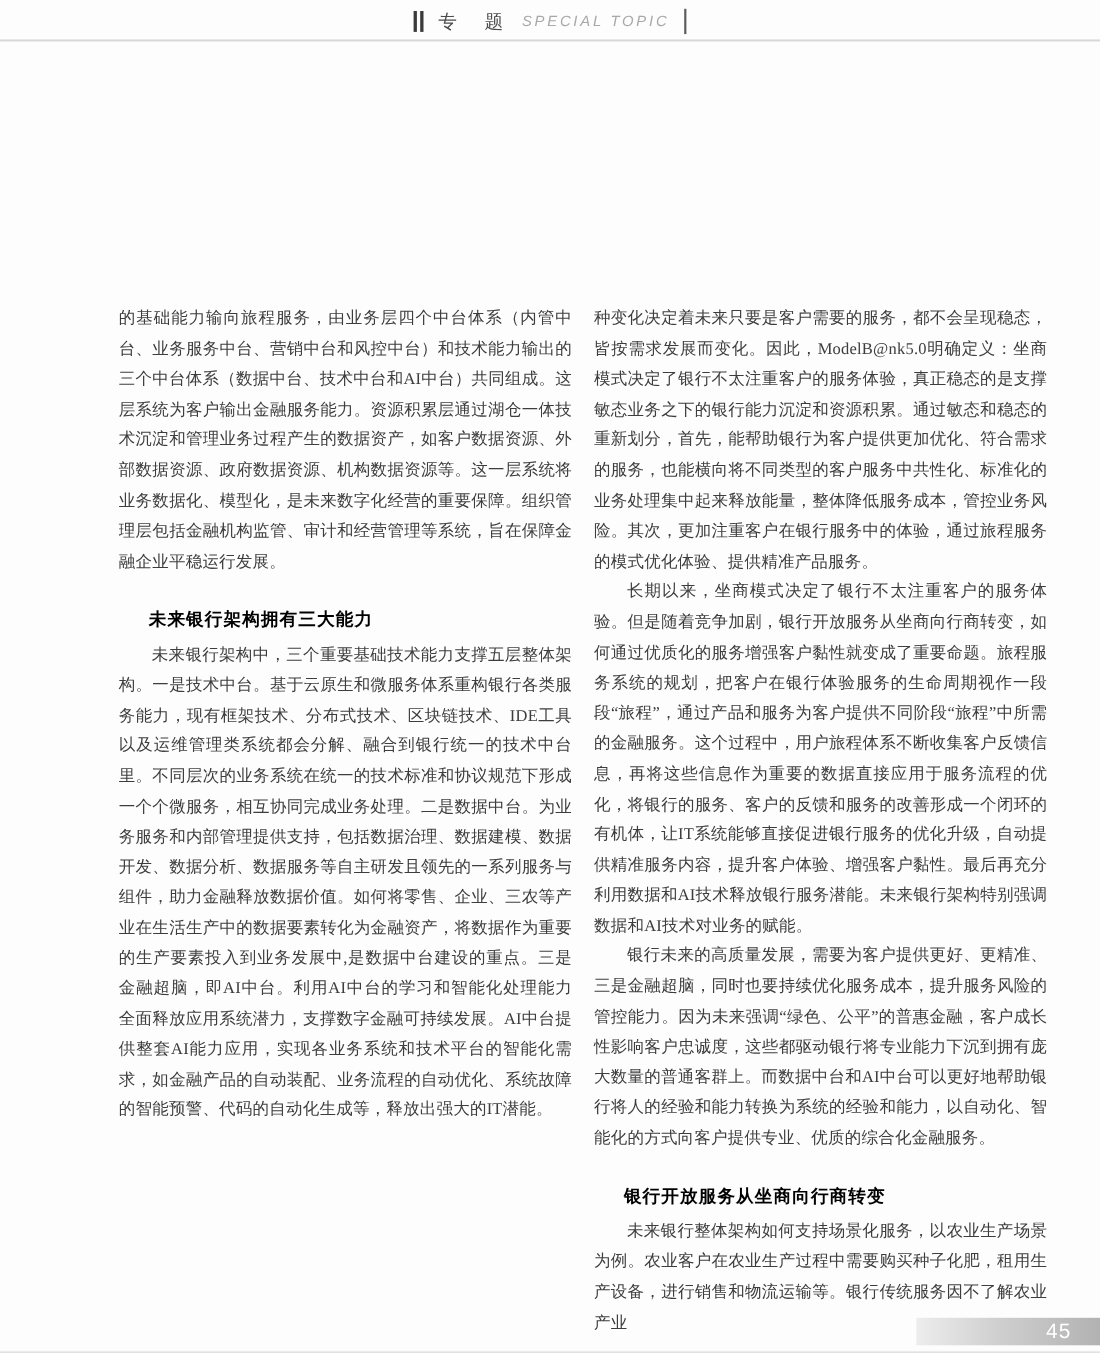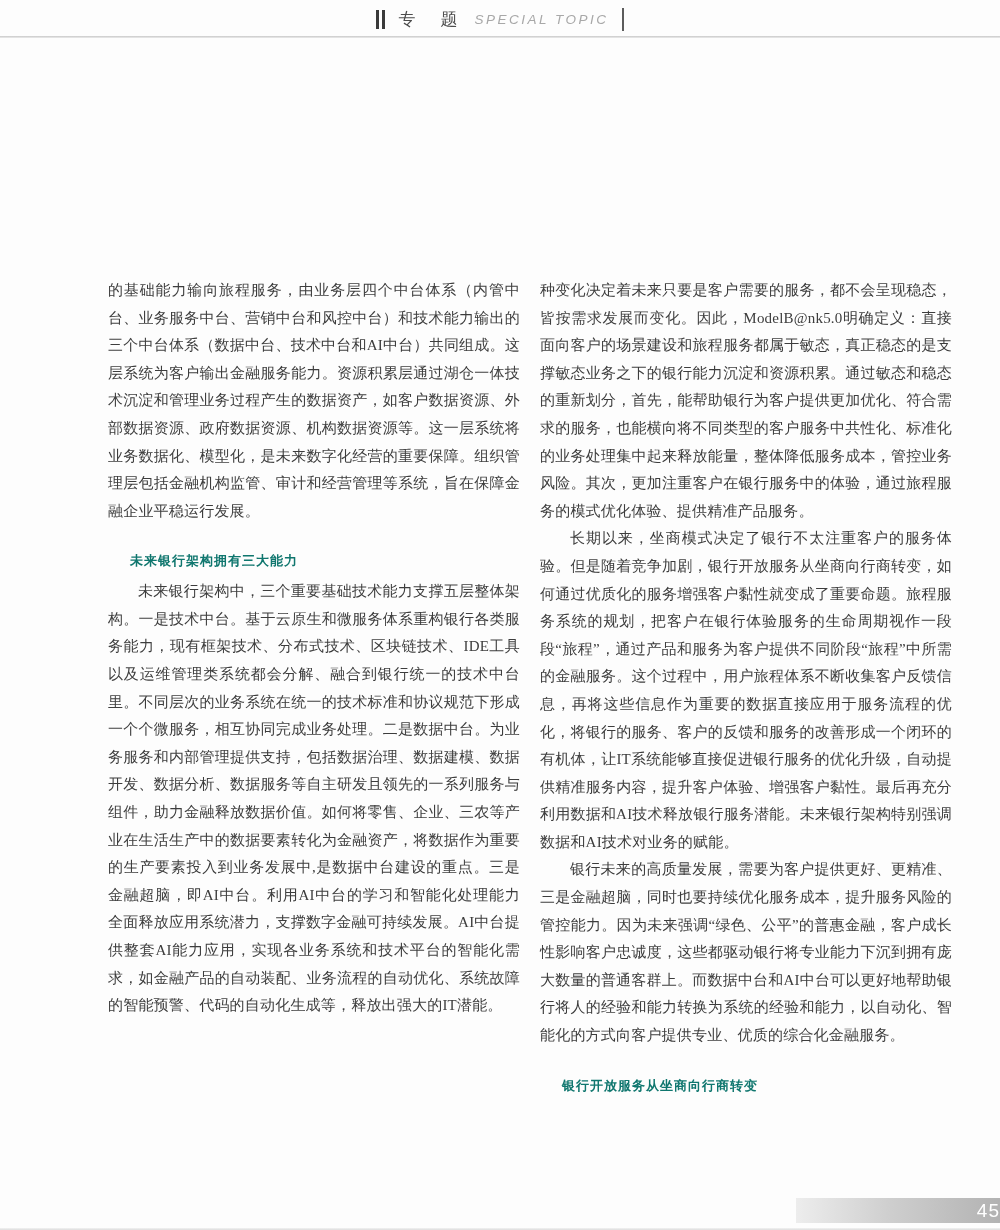--- a/index.html
+++ b/index.html
@@ -42,32 +42,32 @@
   .para{
     margin:0;
     font-size:15px;line-height:27.6px;
     color:#3d3d3d;
     text-align:justify;
     letter-spacing:0.2px;
   }
   .para.indent{text-indent:2em;}
   .section-heading{
     margin:27px 0 7px 0;
-    font-size:13px;line-height:1.45;
-    font-weight:700;color:#0f766e;
+    font-size:16px;line-height:1.45;
+    font-weight:700;color:#000000;
     text-indent:1.7em;
     letter-spacing:1px;
   }
   
   .page-num-bar{
     position:absolute;right:0;bottom:7px;
-    width:204px;height:25px;
+    width:167px;height:25px;
     background:linear-gradient(90deg,#ededed 0%,#cfcfcf 45%,#b2b2b2 100%);
     display:flex;align-items:center;justify-content:flex-end;
-    box-sizing:border-box;
+    padding-right:26px;box-sizing:border-box;
   }
   .page-num{
     color:#ffffff;font-size:19px;
     font-family:"Liberation Sans","DejaVu Sans",sans-serif;
     letter-spacing:1px;
   }
   .bottom-edge{
     position:absolute;left:0;bottom:0;width:100%;height:2px;
     background:linear-gradient(to bottom,#f2f2f2,#dddddd);
   }
@@ -89,24 +89,25 @@
 
   <div class="top-rule"></div>
 
   <main class="columns">
     <div class="col" id="col-left">
         <p class="para">的基础能力输向旅程服务，由业务层四个中台体系（内管中台、业务服务中台、营销中台和风控中台）和技术能力输出的三个中台体系（数据中台、技术中台和AI中台）共同组成。这层系统为客户输出金融服务能力。资源积累层通过湖仓一体技术沉淀和管理业务过程产生的数据资产，如客户数据资源、外部数据资源、政府数据资源、机构数据资源等。这一层系统将业务数据化、模型化，是未来数字化经营的重要保障。组织管理层包括金融机构监管、审计和经营管理等系统，旨在保障金融企业平稳运行发展。</p>
         <h3 class="section-heading">未来银行架构拥有三大能力</h3>
         <p class="para indent">未来银行架构中，三个重要基础技术能力支撑五层整体架构。一是技术中台。基于云原生和微服务体系重构银行各类服务能力，现有框架技术、分布式技术、区块链技术、IDE工具以及运维管理类系统都会分解、融合到银行统一的技术中台里。不同层次的业务系统在统一的技术标准和协议规范下形成一个个微服务，相互协同完成业务处理。二是数据中台。为业务服务和内部管理提供支持，包括数据治理、数据建模、数据开发、数据分析、数据服务等自主研发且领先的一系列服务与组件，助力金融释放数据价值。如何将零售、企业、三农等产业在生活生产中的数据要素转化为金融资产，将数据作为重要的生产要素投入到业务发展中,是数据中台建设的重点。三是金融超脑，即AI中台。利用AI中台的学习和智能化处理能力全面释放应用系统潜力，支撑数字金融可持续发展。AI中台提供整套AI能力应用，实现各业务系统和技术平台的智能化需求，如金融产品的自动装配、业务流程的自动优化、系统故障的智能预警、代码的自动化生成等，释放出强大的IT潜能。</p>
       </div>
     <div class="col" id="col-right">
-        <p class="para">种变化决定着未来只要是客户需要的服务，都不会呈现稳态，皆按需求发展而变化。因此，ModelB@nk5.0明确定义：直接面向客户的场景建设和旅程服务都属于敏态，真正稳态的是支撑敏态业务之下的银行能力沉淀和资源积累。通过敏态和稳态的重新划分，首先，能帮助银行为客户提供更加优化、符合需求的服务，也能横向将不同类型的客户服务中共性化、标准化的业务处理集中起来释放能量，整体降低服务成本，管控业务风险。其次，更加注重客户在银行服务中的体验，通过旅程服务的模式优化体验、提供精准产品服务。</p>
+        <p class="para">种变化决定着未来只要是客户需要的服务，都不会呈现稳态，皆按需求发展而变化。因此，ModelB@nk5.0明确定义：坐商模式决定了银行不太注重客户的服务体验，真正稳态的是支撑敏态业务之下的银行能力沉淀和资源积累。通过敏态和稳态的重新划分，首先，能帮助银行为客户提供更加优化、符合需求的服务，也能横向将不同类型的客户服务中共性化、标准化的业务处理集中起来释放能量，整体降低服务成本，管控业务风险。其次，更加注重客户在银行服务中的体验，通过旅程服务的模式优化体验、提供精准产品服务。</p>
         <p class="para indent">长期以来，坐商模式决定了银行不太注重客户的服务体验。但是随着竞争加剧，银行开放服务从坐商向行商转变，如何通过优质化的服务增强客户黏性就变成了重要命题。旅程服务系统的规划，把客户在银行体验服务的生命周期视作一段段“旅程”，通过产品和服务为客户提供不同阶段“旅程”中所需的金融服务。这个过程中，用户旅程体系不断收集客户反馈信息，再将这些信息作为重要的数据直接应用于服务流程的优化，将银行的服务、客户的反馈和服务的改善形成一个闭环的有机体，让IT系统能够直接促进银行服务的优化升级，自动提供精准服务内容，提升客户体验、增强客户黏性。最后再充分利用数据和AI技术释放银行服务潜能。未来银行架构特别强调数据和AI技术对业务的赋能。</p>
         <p class="para indent">银行未来的高质量发展，需要为客户提供更好、更精准、三是金融超脑，同时也要持续优化服务成本，提升服务风险的管控能力。因为未来强调“绿色、公平”的普惠金融，客户成长性影响客户忠诚度，这些都驱动银行将专业能力下沉到拥有庞大数量的普通客群上。而数据中台和AI中台可以更好地帮助银行将人的经验和能力转换为系统的经验和能力，以自动化、智能化的方式向客户提供专业、优质的综合化金融服务。</p>
         <h3 class="section-heading">银行开放服务从坐商向行商转变</h3>
+        <p class="para indent">未来银行整体架构如何支持场景化服务，以农业生产场景为例。农业客户在农业生产过程中需要购买种子化肥，租用生产设备，进行销售和物流运输等。银行传统服务因不了解农业产业</p>
       </div>
   </main>
 
   <div class="page-num-bar">
     <span class="page-num">45</span>
   </div>
 
   <div class="bottom-edge"></div>
 
 </div>

